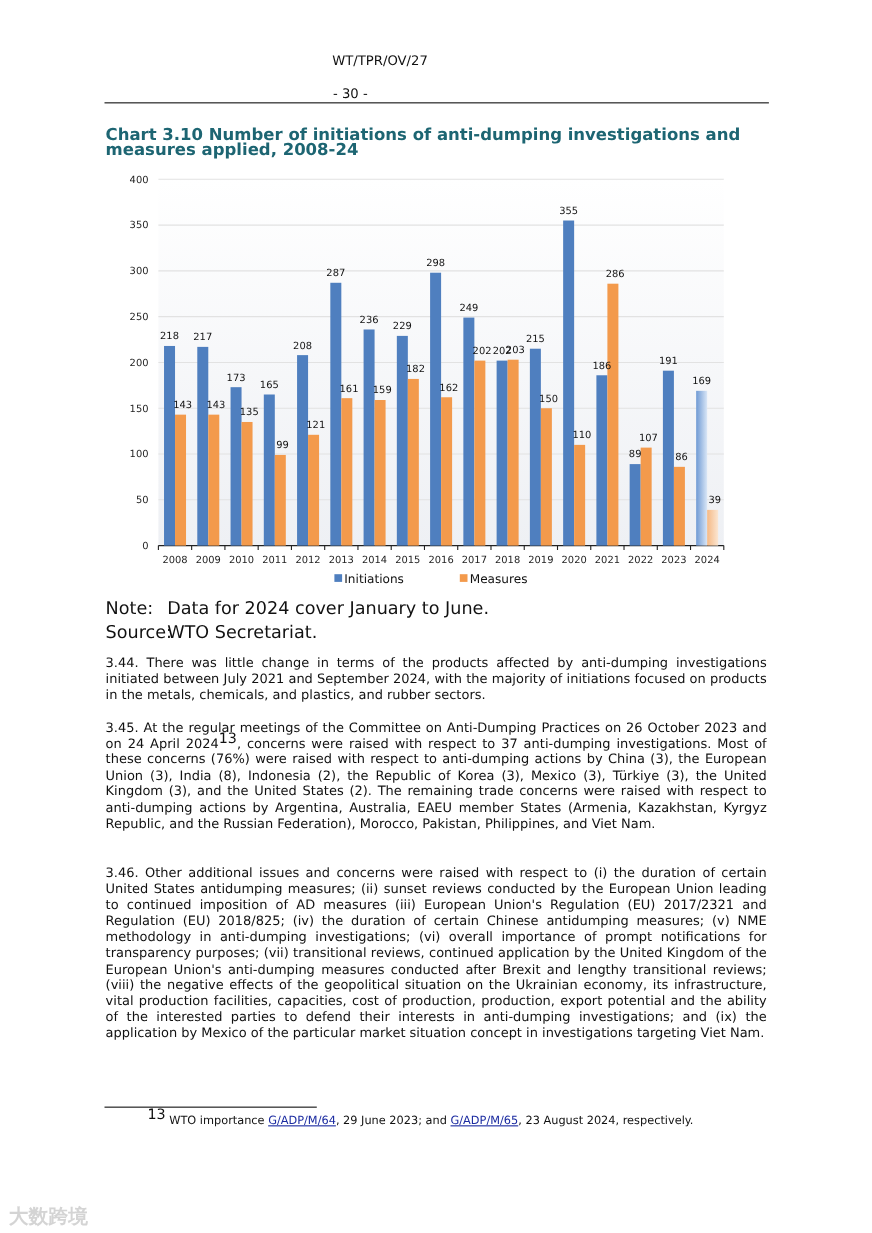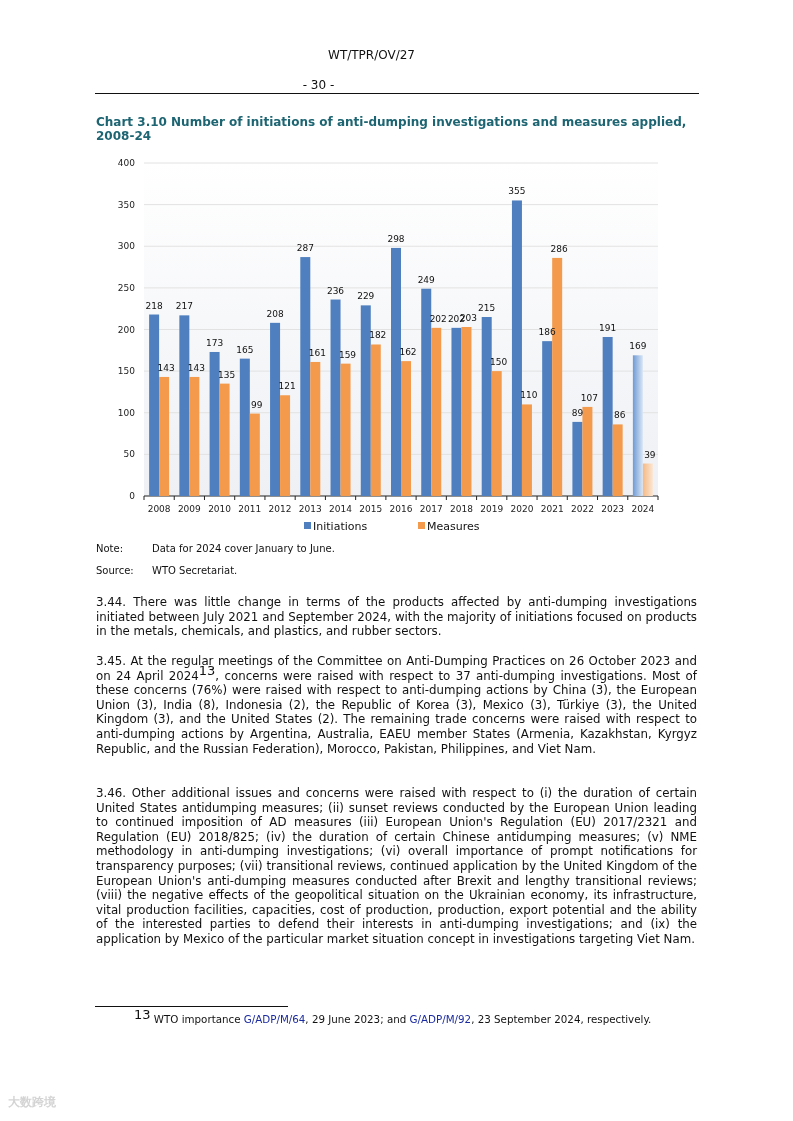--- a/index.html
+++ b/index.html
@@ -1,33 +1,33 @@
 <!DOCTYPE html>
 <html><head>
 <meta charset="utf-8">
 <style>
   html, body { margin: 0; padding: 0; background: #ffffff; }
   body { width: 793px; height: 1121px; position: relative; font-family: "DejaVu Sans", sans-serif; color: #111; overflow: hidden; }
-  .hdr-doc { position: absolute; top: 48px; left: 0; width: 691px; text-align: center; font-size: 12px; padding-left: 26px; }
+  .hdr-doc { position: absolute; top: 48px; left: 0; width: 691px; text-align: center; font-size: 12px; }
   .hdr-page { position: absolute; top: 78px; left: 0; width: 637px; text-align: center; font-size: 12px; }
   .hdr-rule { position: absolute; top: 93px; left: 95px; width: 604px; height: 1px; background: #111; }
-  .chart-title { position: absolute; top: 115px; left: 96px; width: 600px; font-size: 12px; font-weight: bold; color: #1d6572; line-height: 14px; }
+  .chart-title { position: absolute; top: 115px; left: 96px; width: 600px; font-size: 15px; font-weight: bold; color: #1d6572; line-height: 14px; }
   .chart { position: absolute; left: 105px; top: 150px; width: 570px; height: 390px; }
   .chart svg { width: 570px; height: 390px; display: block; }
   .axis-label { font-size: 9px; fill: #222; font-family: "DejaVu Sans", sans-serif; }
   .val-label { font-size: 9px; fill: #111; font-family: "DejaVu Sans", sans-serif; }
   .legend-text { font-size: 11px; fill: #111; font-family: "DejaVu Sans", sans-serif; }
-  .note { position: absolute; left: 96px; font-size: 10px; }
+  .note { position: absolute; left: 96px; font-size: 16px; }
   .note .k { display: inline-block; width: 56px; }
   .para { position: absolute; left: 96px; width: 601px; font-size: 11.8px; line-height: 14.6px; text-align: justify; }
   .fn-rule { position: absolute; top: 1006px; left: 95px; width: 193px; height: 1px; background: #111; }
   .fn { position: absolute; top: 1013px; left: 134px; font-size: 10.3px; }
-  .fn a { color: #1a2aa0; }
+  .fn a { color: #1a2aa0; text-decoration: underline; }
   sup { font-size: 13px; line-height: 0; }
-  .wm { position: absolute; left: 8px; top: 1094px; font-size: 12px; color: #d4d4d4; font-weight: bold; }
+  .wm { position: absolute; left: 8px; top: 1094px; font-size: 18px; color: #d4d4d4; font-weight: bold; }
 </style>
 </head>
 <body>
 
 <div class="hdr-doc">WT/TPR/OV/27</div>
 <div class="hdr-page">- 30 -</div>
 <div class="hdr-rule"></div>
 
 <div class="chart-title">Chart 3.10 Number of initiations of anti-dumping investigations and measures applied, 2008-24</div>
 
@@ -188,16 +188,16 @@
 <div class="para" style="top:595px;">3.44. There was little change in terms of the products affected by anti-dumping investigations initiated between July 2021 and September 2024, with the majority of initiations focused on products in the metals, chemicals, and plastics, and rubber sectors.</div>
 
 <div class="para" style="top:654px;">
   <span>3.45. At the regular meetings of the Committee on Anti-Dumping Practices on 26 October 2023 and on 24 April 2024</span><sup>13</sup><span>, concerns were raised with respect to 37 anti-dumping investigations. Most of these concerns (76%) were raised with respect to anti-dumping actions by China (3), the European Union (3), India (8), Indonesia (2), the Republic of Korea (3), Mexico (3), Türkiye (3), the United Kingdom (3), and the United States (2). The remaining trade concerns were raised with respect to anti-dumping actions by Argentina, Australia, EAEU member States (Armenia, Kazakhstan, Kyrgyz Republic, and the Russian Federation), Morocco, Pakistan, Philippines, and Viet Nam.</span>
 </div>
 
 <div class="para" style="top:786px;">3.46. Other additional issues and concerns were raised with respect to (i) the duration of certain United States antidumping measures; (ii) sunset reviews conducted by the European Union leading to continued imposition of AD measures (iii) European Union's Regulation (EU) 2017/2321 and Regulation (EU) 2018/825; (iv) the duration of certain Chinese antidumping measures; (v) NME methodology in anti-dumping investigations; (vi) overall importance of prompt notifications for transparency purposes; (vii) transitional reviews, continued application by the United Kingdom of the European Union's anti-dumping measures conducted after Brexit and lengthy transitional reviews; (viii) the negative effects of the geopolitical situation on the Ukrainian economy, its infrastructure, vital production facilities, capacities, cost of production, production, export potential and the ability of the interested parties to defend their interests in anti-dumping investigations; and (ix) the application by Mexico of the particular market situation concept in investigations targeting Viet Nam.</div>
 
 <div class="fn-rule"></div>
 <div class="fn">
-  <sup>13</sup><span> WTO importance </span><a>G/ADP/M/64</a><span>, 29 June 2023; and </span><a>G/ADP/M/92</a><span>, 23 September 2024, respectively.</span>
+  <sup>13</sup><span> WTO importance </span><a>G/ADP/M/64</a><span>, 29 June 2023; and </span><a>G/ADP/M/65</a><span>, 23 August 2024, respectively.</span>
 </div>
 
 <div class="wm">大数跨境</div>
 
 </body></html>

